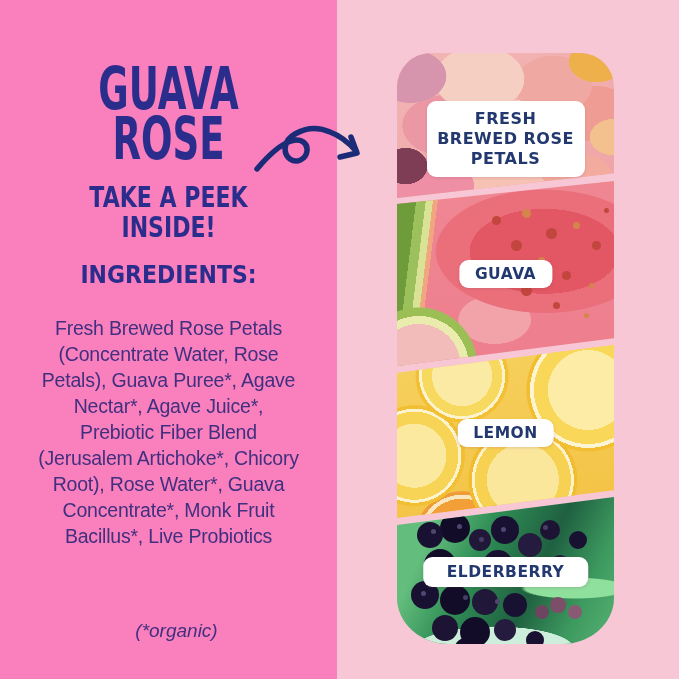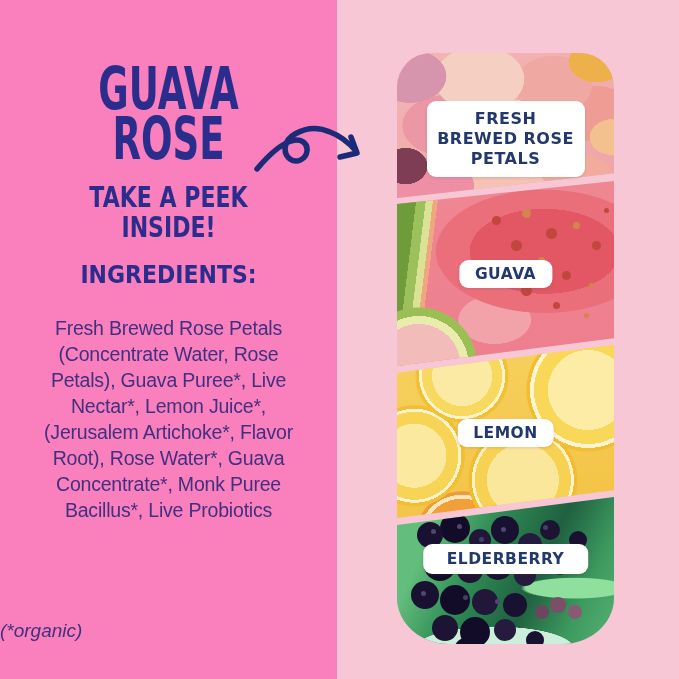--- a/index.html
+++ b/index.html
@@ -19,21 +19,21 @@
   .subtitle{position:absolute;left:0;top:182px;width:337px;text-align:center;
             color:var(--headline-blue,#2b2d8c);font-family:"DejaVu Sans",sans-serif;
             font-weight:bold;font-size:29px;line-height:30px;transform:scaleX(.76);
             transform-origin:50% 50%;}
   .ingredients-heading{position:absolute;left:0;top:260px;width:337px;text-align:center;
             color:var(--headline-blue,#2b2d8c);font-family:"DejaVu Sans",sans-serif;
             font-weight:bold;font-size:25px;transform:scaleX(.88);transform-origin:50% 50%;}
   .ingredients-text{position:absolute;left:0;top:315px;width:337px;text-align:center;
             color:var(--body-purple,#40307f);}
   .ing-line{font-size:19.5px;line-height:26px;white-space:nowrap;letter-spacing:-.2px;}
-  .organic-note{position:absolute;left:0;top:620px;width:337px;text-align:left;
+  .organic-note{position:absolute;left:8px;top:620px;width:337px;text-align:center;
             color:var(--body-purple,#40307f);font-style:italic;font-size:19px;}
   
   .arrow{position:absolute;left:251px;top:85px;width:125px;height:92px;z-index:6;}
   .arrow path{fill:none;stroke:var(--arrow-navy,#1c2b77);stroke-width:5.5;
               stroke-linecap:round;stroke-linejoin:round;}
   
   .can{position:absolute;left:397px;top:53px;width:217px;height:591px;
        border-radius:34px 34px 52px 52px / 34px 34px 46px 46px;overflow:hidden;}
   .seg{position:absolute;left:0;width:217px;}
   .seg-rose{top:0;height:145px;
@@ -101,41 +101,42 @@
       24px 94px 0 0 #4e4770,66px 98px 0 0 #453e66,98px 102px 0 0 #4e4770,
       146px 28px 0 0 #453e66;}
   
   .can-label{position:absolute;left:50%;transform:translateX(-50%);z-index:4;
       background:var(--label-bg,#ffffff);color:var(--label-navy,#22386e);
       font-family:"DejaVu Sans",sans-serif;font-weight:bold;text-align:center;
       border-radius:9px;letter-spacing:.5px;box-shadow:0 1px 3px rgba(120,60,80,.18);}
   .label-rose{top:48px;width:146px;padding:8px 6px;font-size:16px;line-height:20px;}
   .label-guava{top:207px;padding:5px 16px;font-size:15.5px;white-space:nowrap;}
   .label-lemon{top:366px;padding:5px 16px;font-size:15.5px;white-space:nowrap;}
-  .label-elder{top:491px;padding:6px 24px;font-size:15.5px;white-space:nowrap;}
+  .label-elder{top:504px;padding:6px 24px;font-size:15.5px;white-space:nowrap;}
 </style>
 </head>
 <body>
 
 <div class="page">
   <div class="left-panel">
     <div class="brand-title">
         <div class="title-line">GUAVA</div>
         <div class="title-line">ROSE</div>
       </div>
     <div class="subtitle">TAKE A PEEK INSIDE!</div>
     <div class="ingredients-heading">INGREDIENTS:</div>
     <div class="ingredients-text">
         <div class="ing-line">Fresh Brewed Rose Petals</div>
         <div class="ing-line">(Concentrate Water, Rose</div>
-        <div class="ing-line">Petals), Guava Puree*, Live</div>
-        <div class="ing-line">Nectar*, Lemon Juice*,</div>
-        <div class="ing-line">(Jerusalem Artichoke*, Flavor</div>
+        <div class="ing-line">Petals), Guava Puree*, Agave</div>
+        <div class="ing-line">Nectar*, Agave Juice*,</div>
+        <div class="ing-line">Prebiotic Fiber Blend</div>
+        <div class="ing-line">(Jerusalem Artichoke*, Chicory</div>
         <div class="ing-line">Root), Rose Water*, Guava</div>
-        <div class="ing-line">Concentrate*, Monk Puree</div>
+        <div class="ing-line">Concentrate*, Monk Fruit</div>
         <div class="ing-line">Bacillus*, Live Probiotics</div>
       </div>
     <div class="organic-note">(*organic)</div>
   </div>
 
   <div class="right-panel"></div>
 
   <svg class="arrow" viewBox="0 0 125 92">
     <path d="M6,84 C16,72 28,60 40,56 C50,53 57,58 56,66 C55,74 46,79 39,74
              C31,68 33,55 44,49 C56,42 68,42 79,47 C90,51 98,58 105,66"></path>

